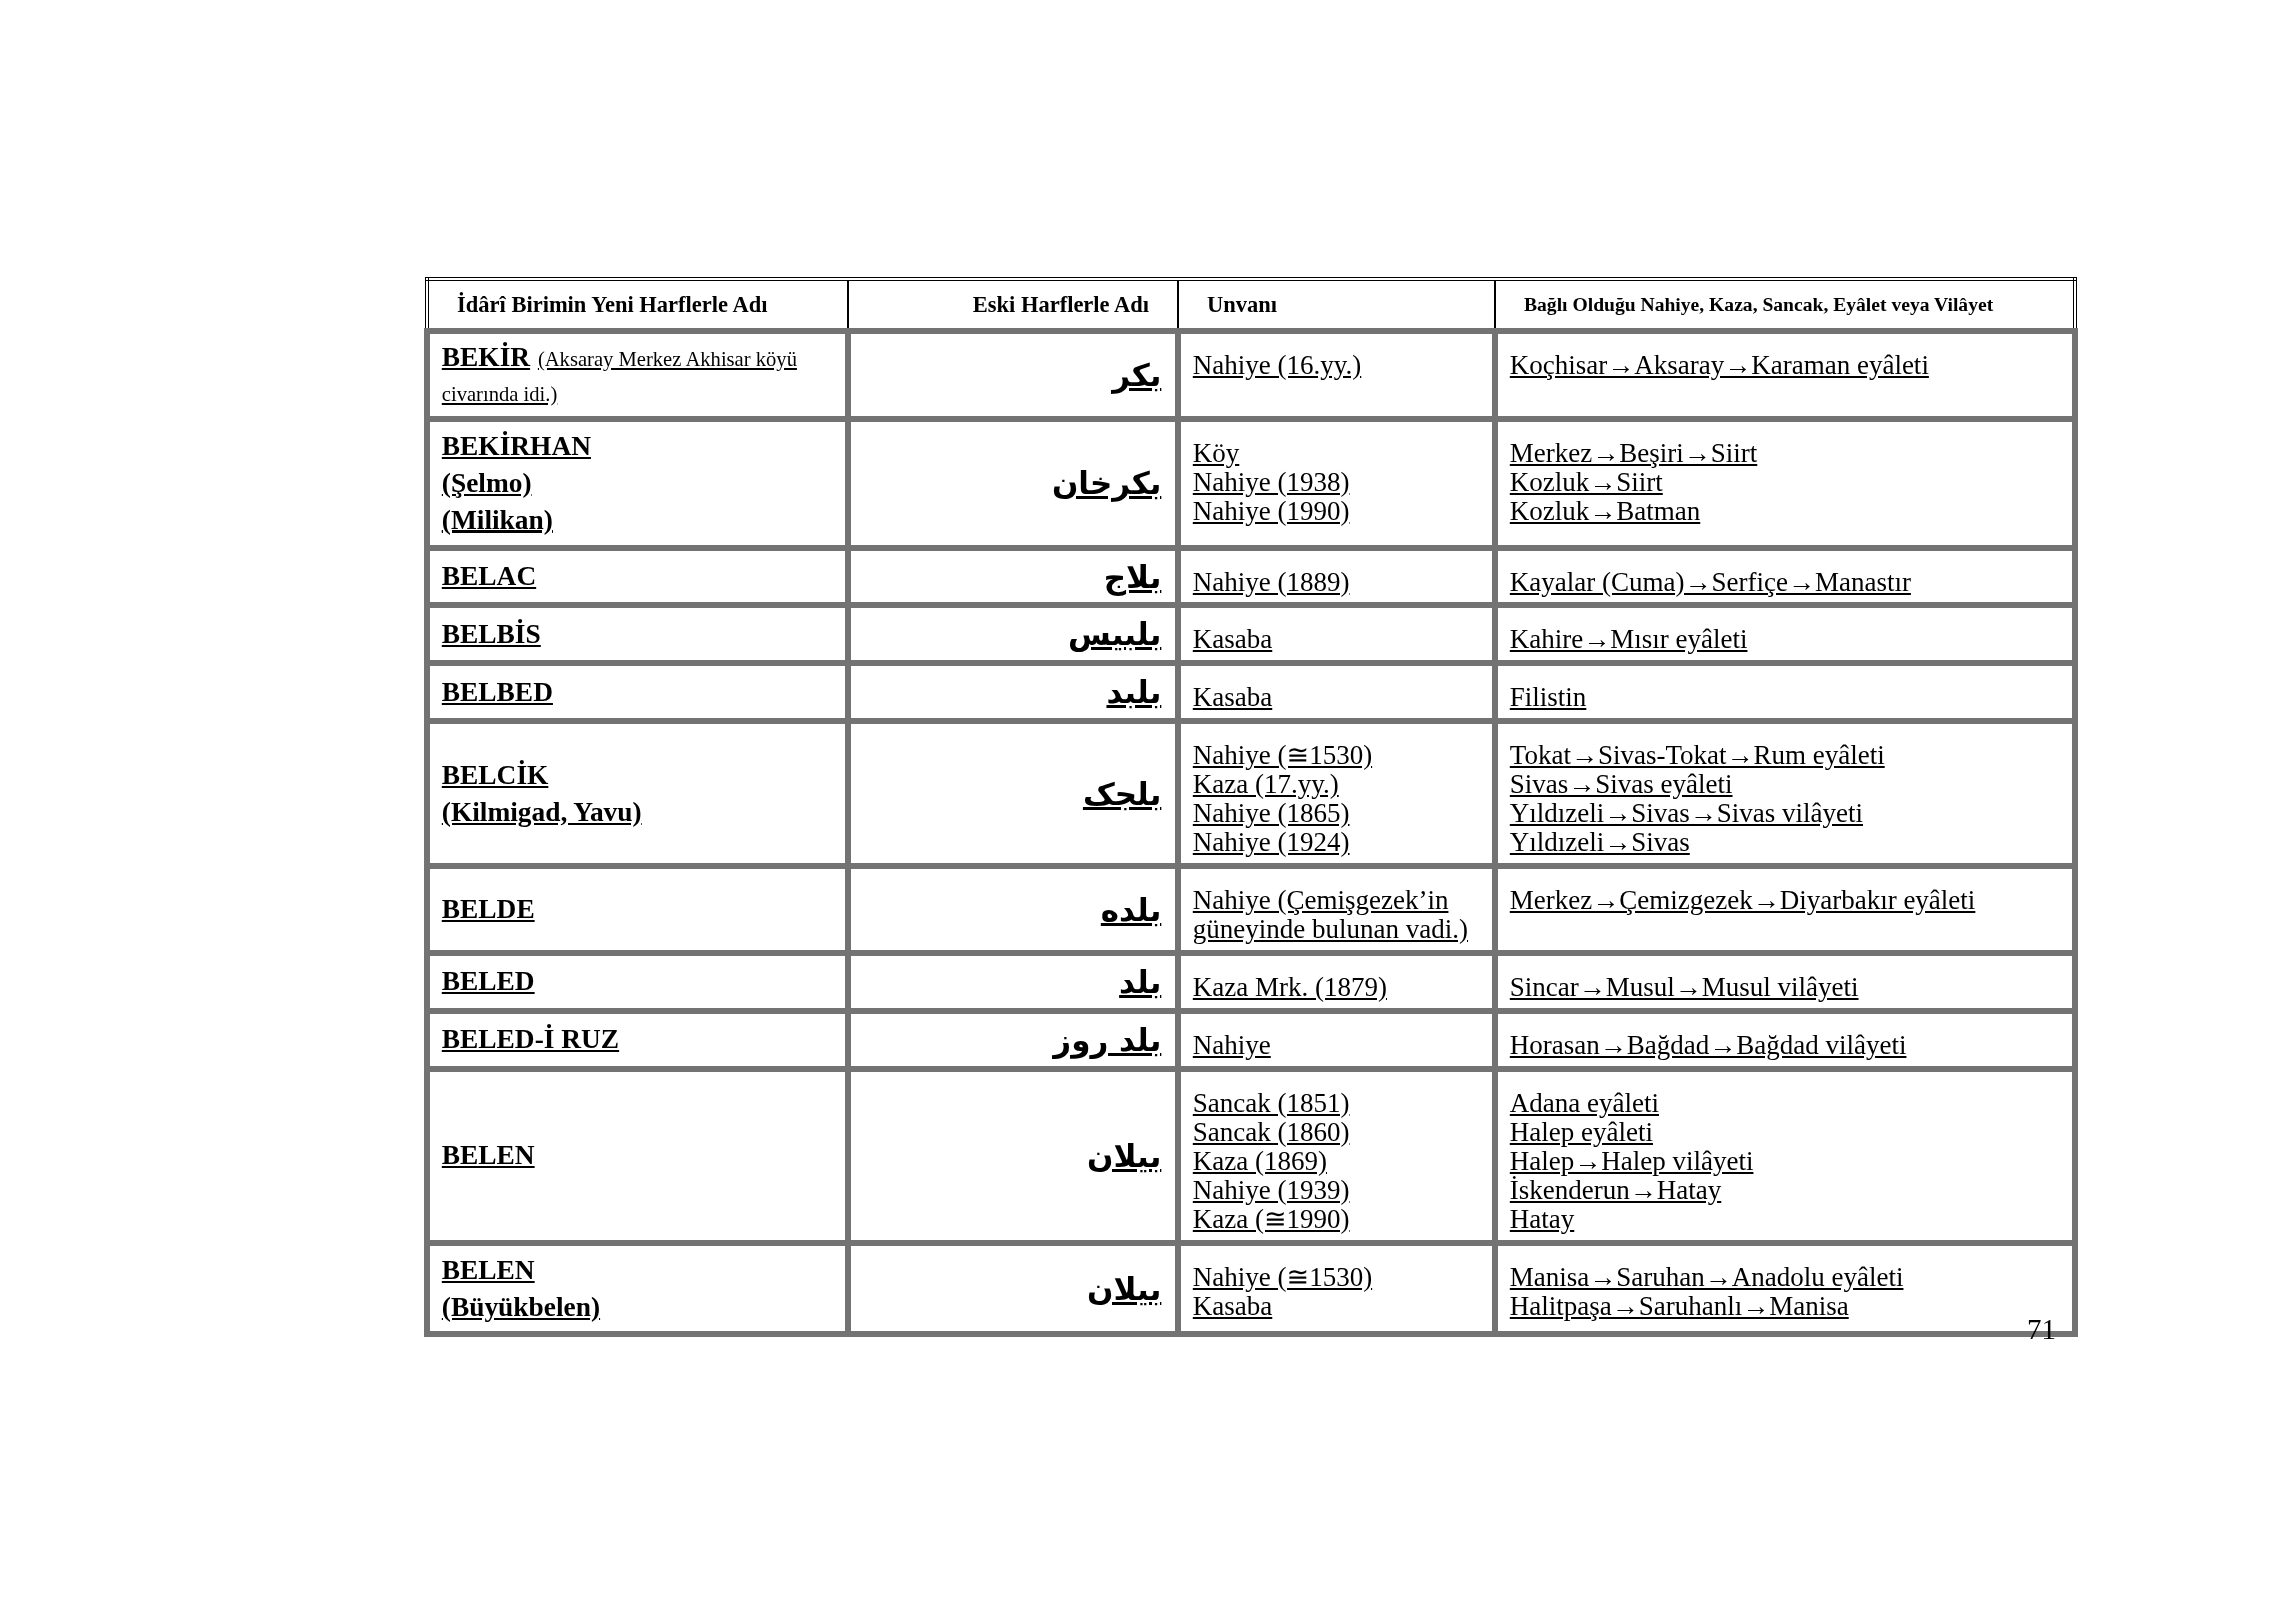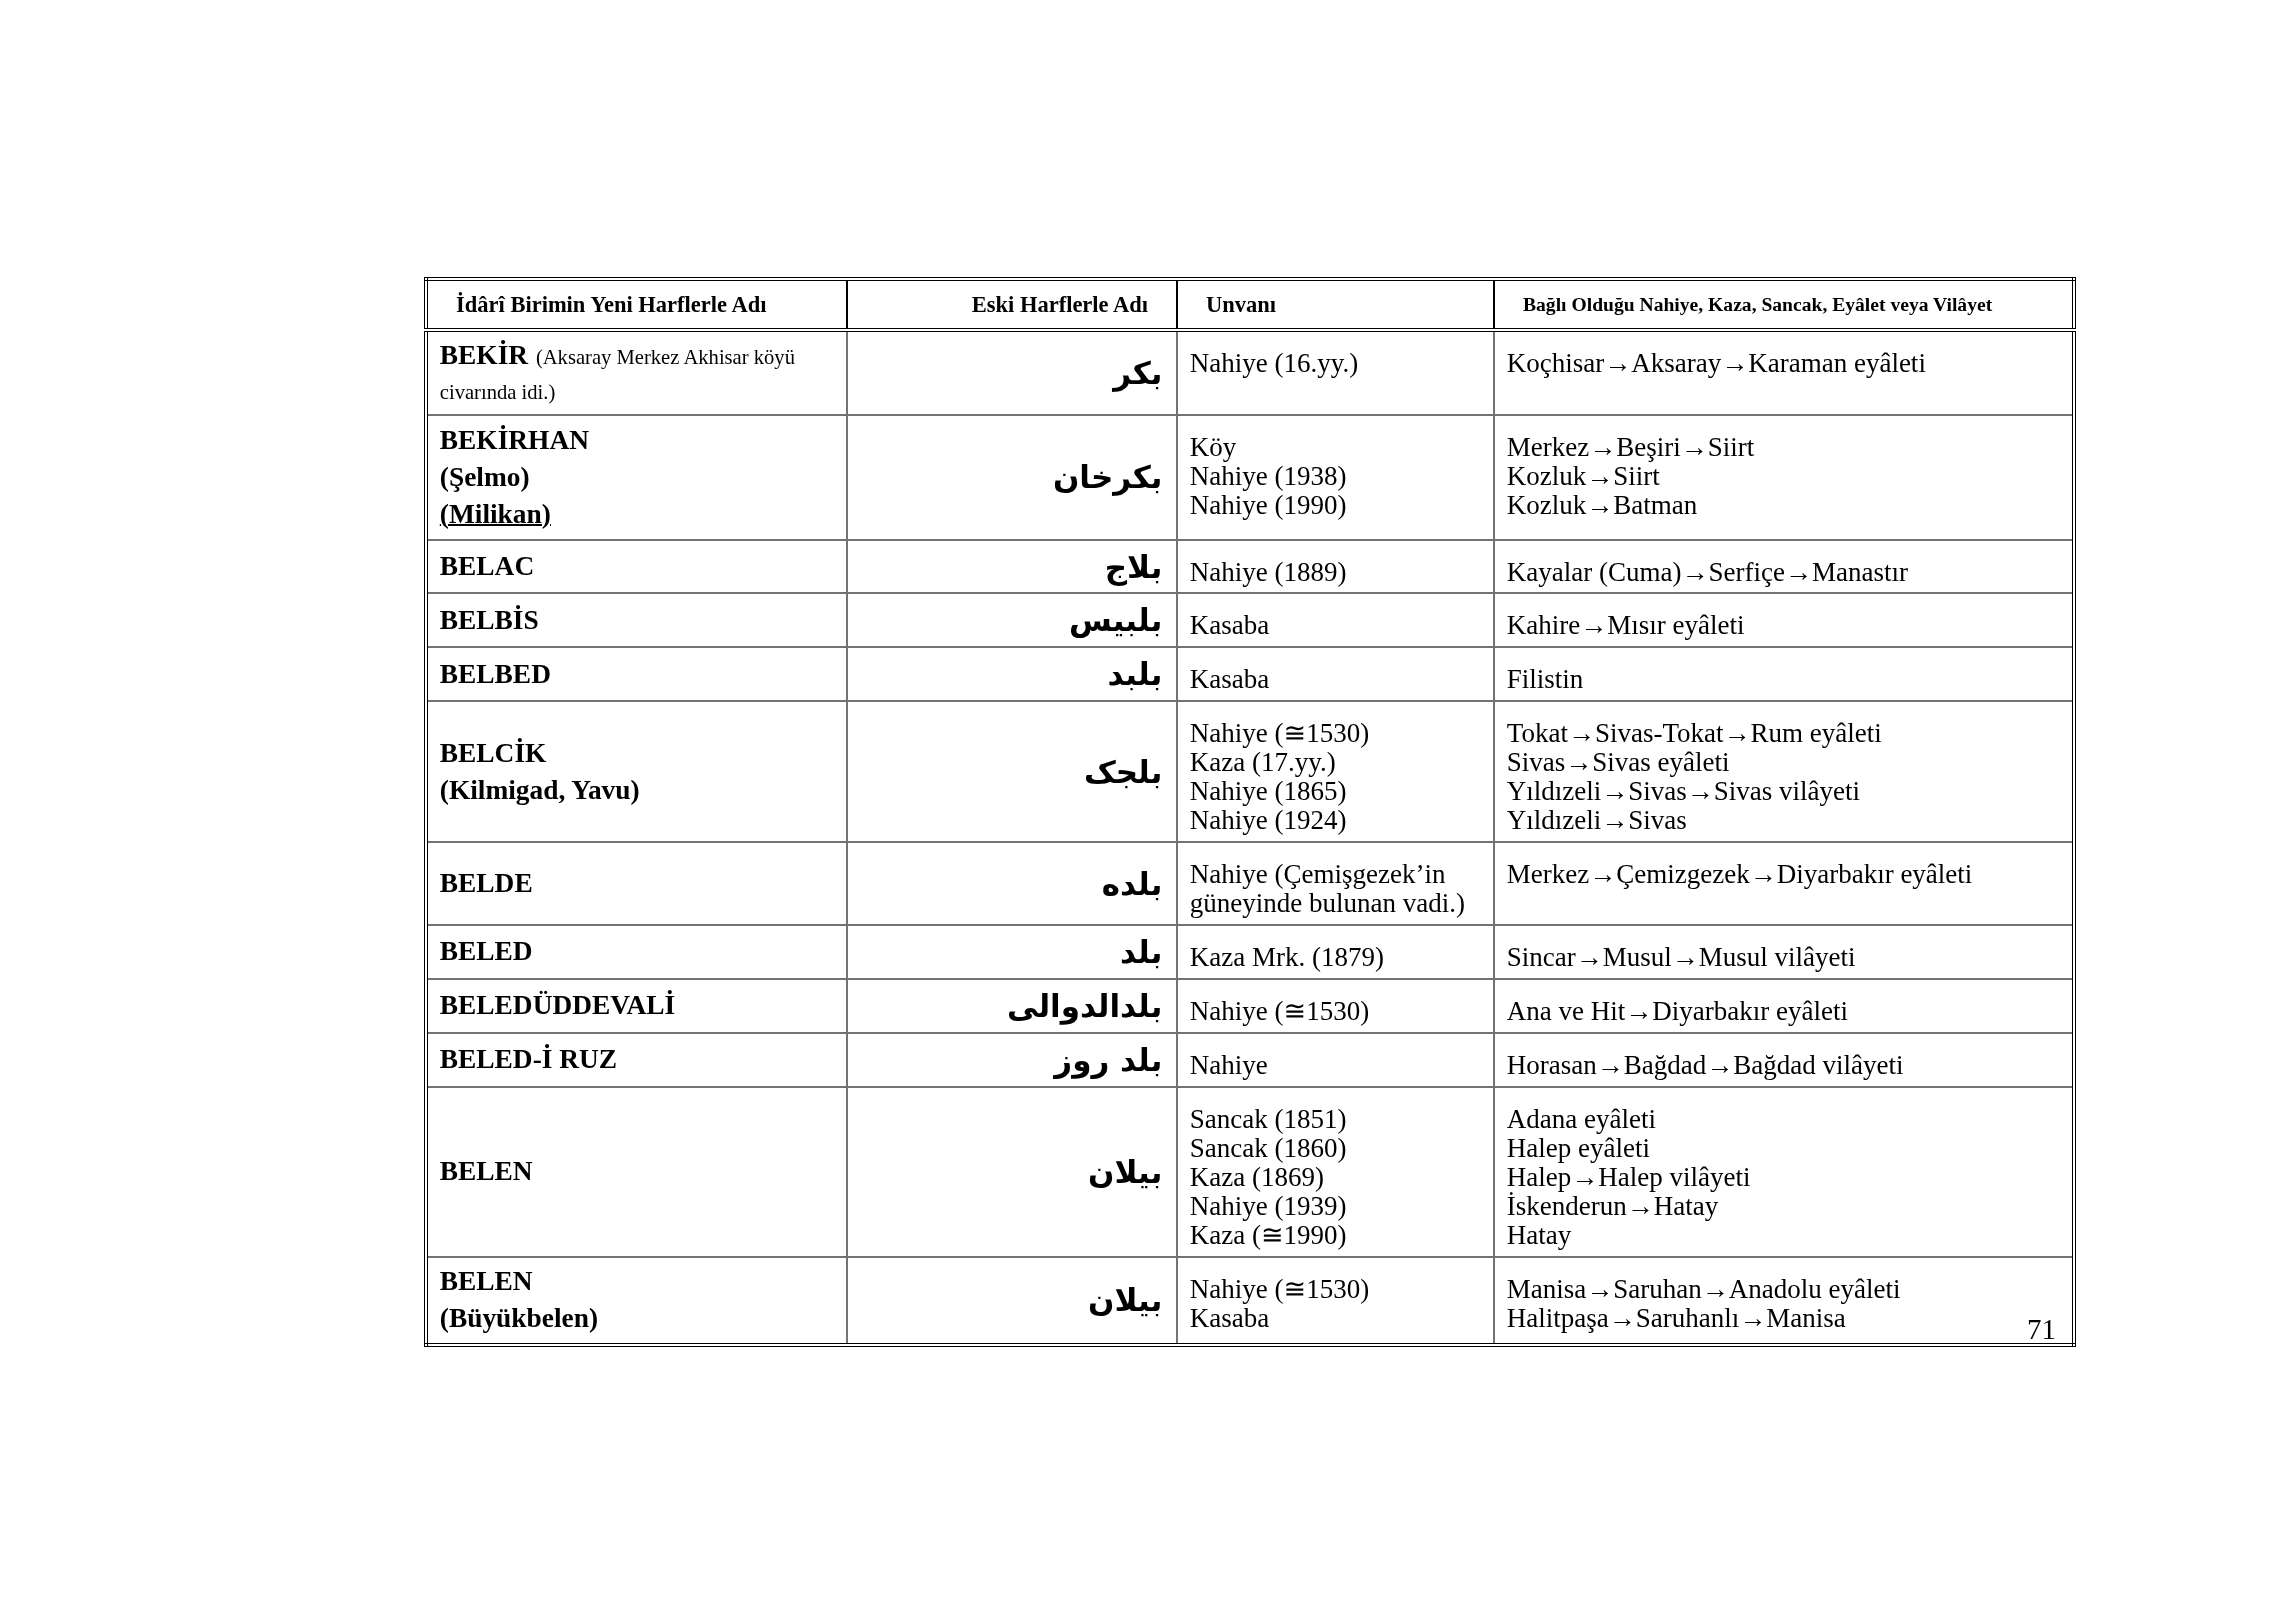--- a/index.html
+++ b/index.html
@@ -44,22 +44,23 @@
     font-size: 22.5px;
     text-align: left;
     padding: 2px 28px;
     white-space: nowrap;
     overflow: hidden;
   }
   th.h-old { text-align: right; }
   th.h-bagli { font-size: 19.6px; }
 
   td {
-    border: 2px solid #737373;
+    border: 6px solid #737373;
     padding: 5.9px 11.8px;
+    text-decoration: underline;
   }
   tbody tr { height: 51px; }
 
   td.name-cell {
     vertical-align: middle;
     font-weight: bold;
     font-size: 27.4px;
     line-height: 35px;
     padding-left: 11.8px;
   }
@@ -221,32 +222,20 @@
           <td class="old-cell">بلد</td>
           <td class="info-cell">
             <div class="info-line">Kaza Mrk. (1879)</div>
           </td>
           <td class="info-cell">
             <div class="info-line">Sincar→Musul→Musul vilâyeti</div>
           </td>
         </tr>
         <tr>
           <td class="name-cell">
-            <div class="name-line">BELEDÜDDEVALİ</div>
-          </td>
-          <td class="old-cell">بلدالدوالى</td>
-          <td class="info-cell">
-            <div class="info-line">Nahiye (≅1530)</div>
-          </td>
-          <td class="info-cell">
-            <div class="info-line">Ana ve Hit→Diyarbakır eyâleti</div>
-          </td>
-        </tr>
-        <tr>
-          <td class="name-cell">
             <div class="name-line">BELED-İ RUZ</div>
           </td>
           <td class="old-cell">بلد روز</td>
           <td class="info-cell">
             <div class="info-line">Nahiye</div>
           </td>
           <td class="info-cell">
             <div class="info-line">Horasan→Bağdad→Bağdad vilâyeti</div>
           </td>
         </tr>

